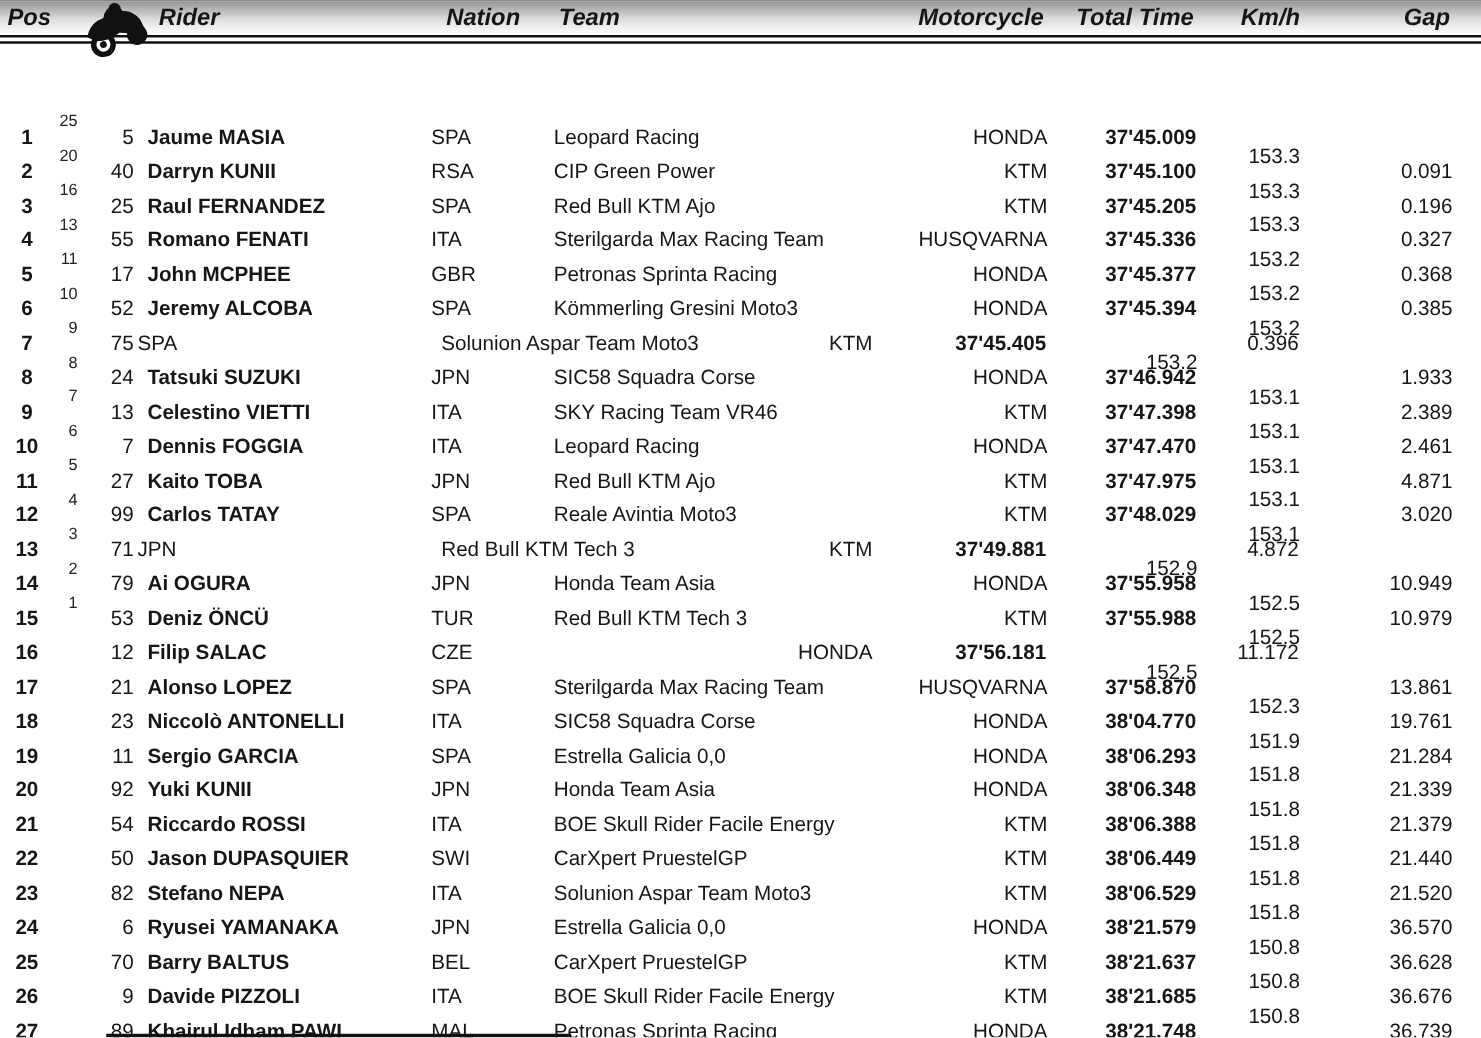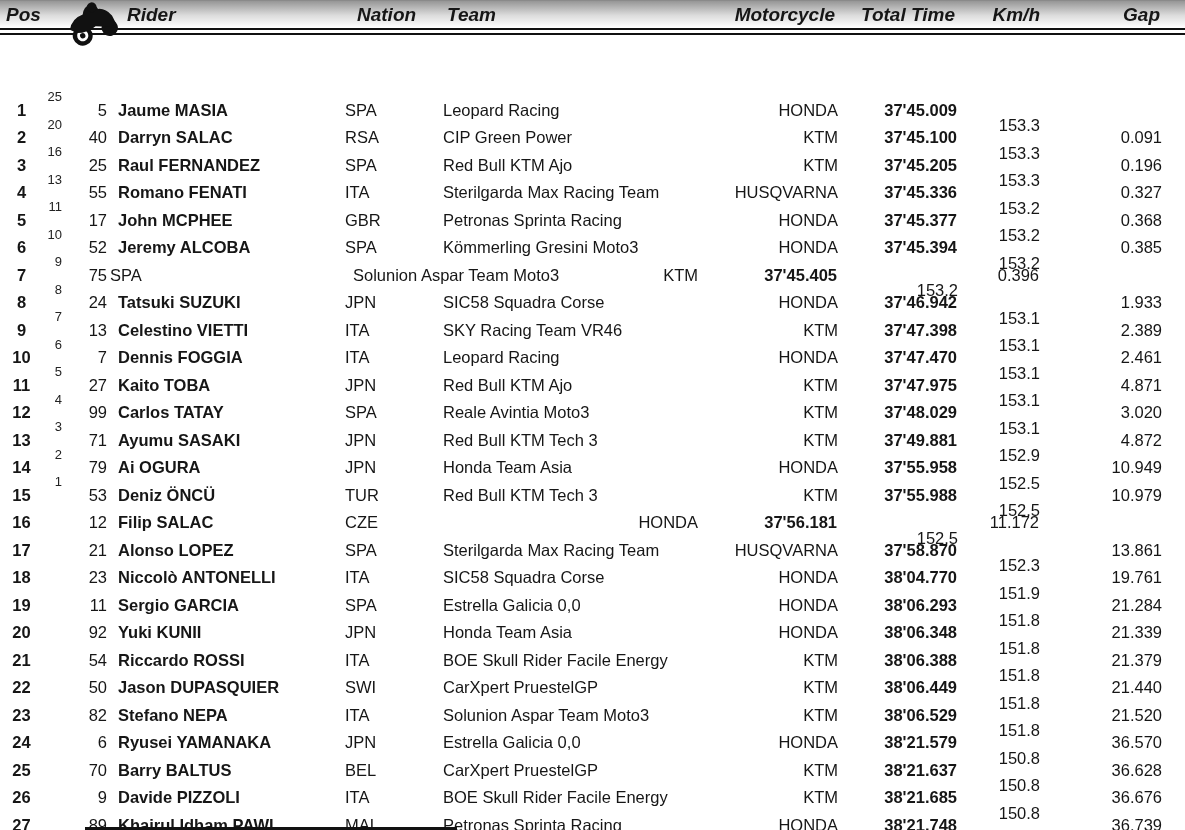--- a/index.html
+++ b/index.html
@@ -104,21 +104,21 @@
     <span class="c bike">HONDA</span>
     <span class="c time">37'45.009</span>
     <span class="c kmh">153.3</span>
     <span class="c gap"></span>
   </div>
 
   <div class="row">
     <span class="c pos">2</span>
     <span class="c pts">20</span>
     <span class="c num">40</span>
-    <span class="c name">Darryn SALAC</span>
+    <span class="c name">Darryn KUNII</span>
     <span class="c nation">RSA</span>
     <span class="c team">CIP Green Power</span>
     <span class="c bike">KTM</span>
     <span class="c time">37'45.100</span>
     <span class="c kmh">153.3</span>
     <span class="c gap">0.091</span>
   </div>
 
   <div class="row">
     <span class="c pos">3</span>
@@ -246,21 +246,20 @@
     <span class="c bike">KTM</span>
     <span class="c time">37'48.029</span>
     <span class="c kmh">153.1</span>
     <span class="c gap">3.020</span>
   </div>
 
   <div class="row">
     <span class="c pos">13</span>
     <span class="c pts">3</span>
     <span class="c num">71</span>
-    <span class="c name">Ayumu SASAKI</span>
     <span class="c nation">JPN</span>
     <span class="c team">Red Bull KTM Tech 3</span>
     <span class="c bike">KTM</span>
     <span class="c time">37'49.881</span>
     <span class="c kmh">152.9</span>
     <span class="c gap">4.872</span>
   </div>
 
   <div class="row">
     <span class="c pos">14</span>

